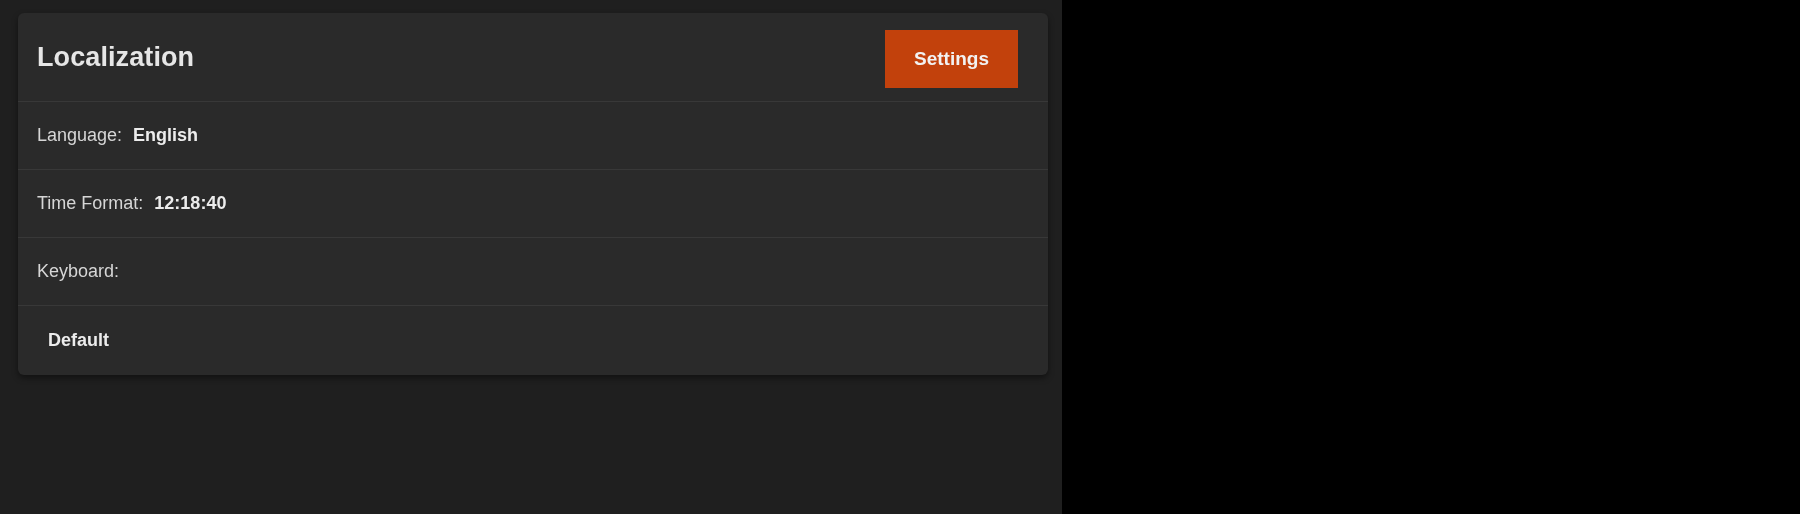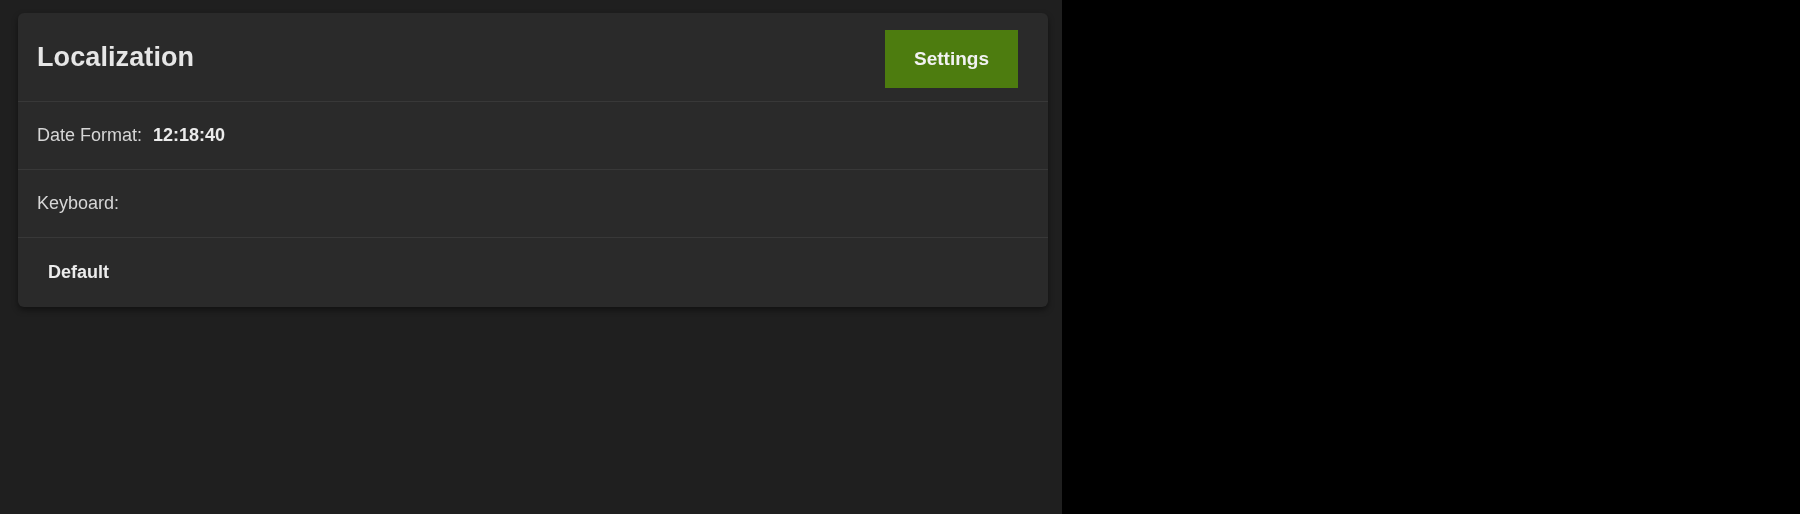--- a/index.html
+++ b/index.html
@@ -55,21 +55,21 @@
     color: #e6e6e6;
     letter-spacing: 0.1px;
     white-space: nowrap;
   }
   .settings-button {
     position: absolute;
     left: 867px;
     top: 17px;
     width: 133px;
     height: 58px;
-    background: #4d7c0f;
+    background: #c2410c;
     border: 0;
     padding: 0;
     color: #f2f2f2;
     font-family: "Liberation Sans", sans-serif;
     font-size: 19px;
     font-weight: bold;
     cursor: pointer;
     text-align: center;
     line-height: 58px;
   }
@@ -109,24 +109,28 @@
 
   <div class="card">
 
     <div class="card-header">
       <div class="card-title">Localization</div>
       <button class="settings-button">Settings</button>
     </div>
 
     <div class="card-body">
 
+      <div class="row">
+        <span class="row-label">Language:</span>
+        <span class="row-value">English</span>
+      </div>
 
 
       <div class="row">
-        <span class="row-label">Date Format:</span>
+        <span class="row-label">Time Format:</span>
         <span class="row-value">12:18:40</span>
       </div>
 
       <div class="row">
         <span class="row-label">Keyboard:</span>
       </div>
 
       <div class="row">
         <span class="row-value">Default</span>
       </div>

